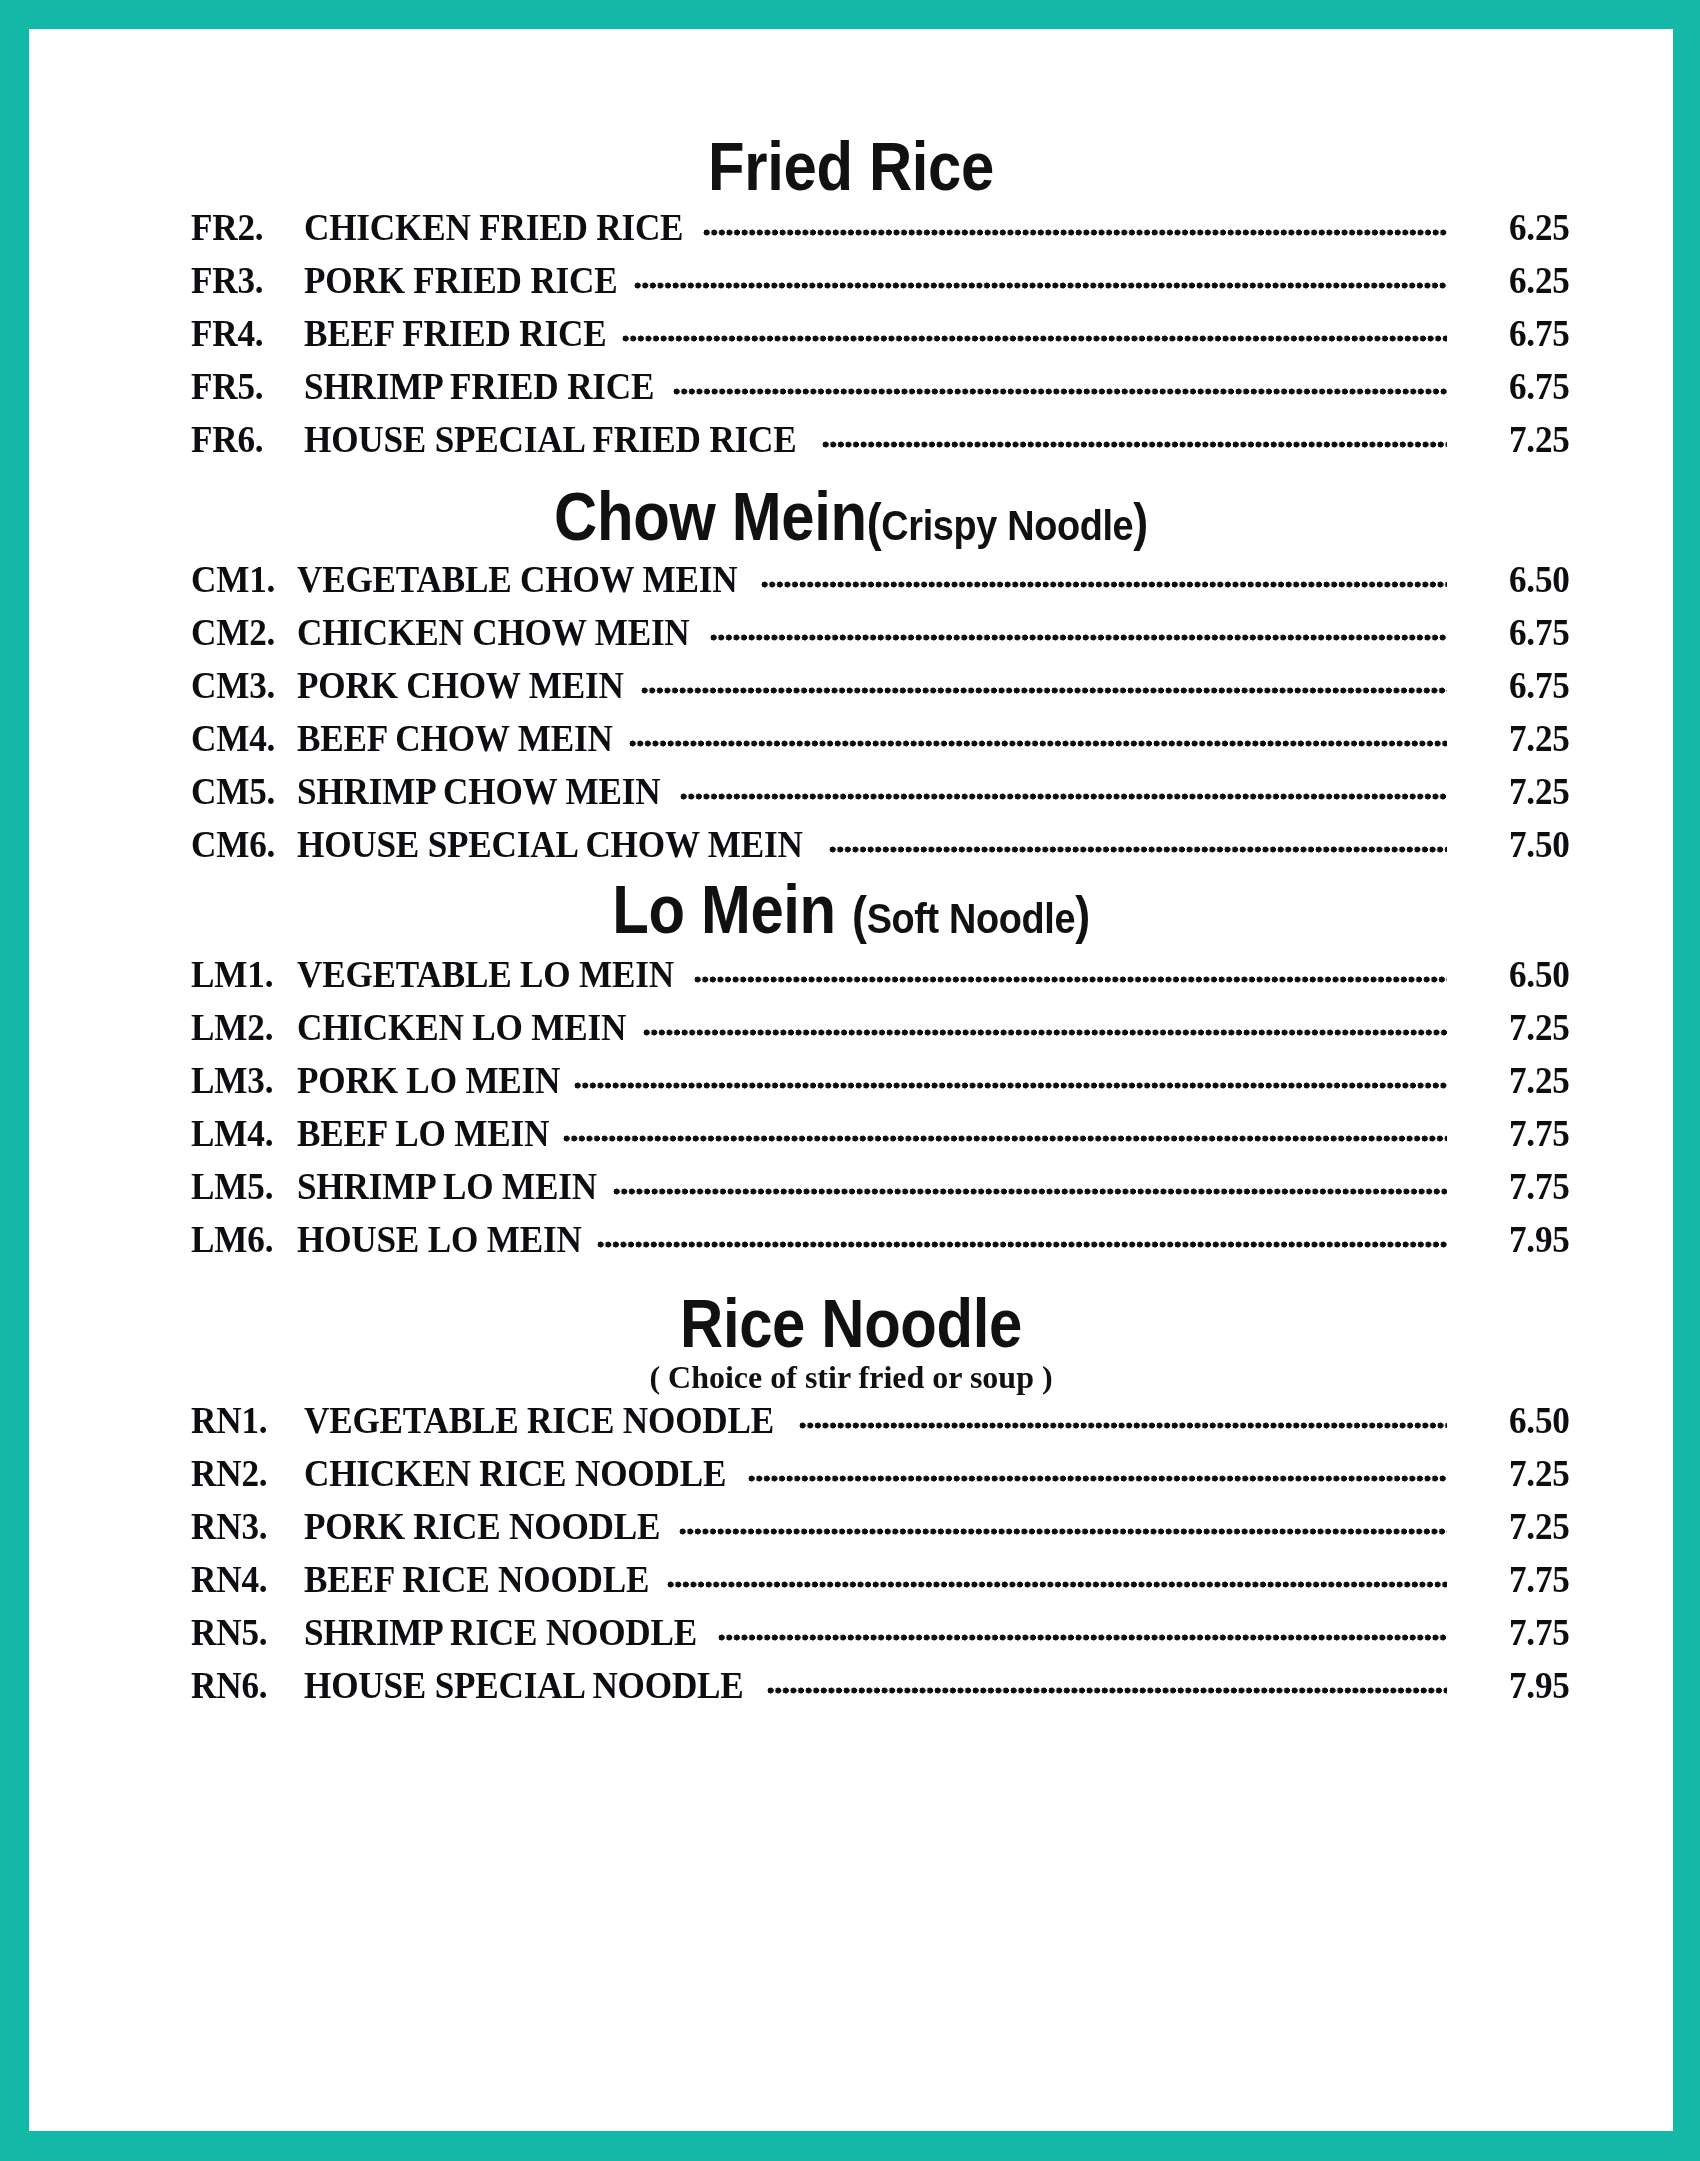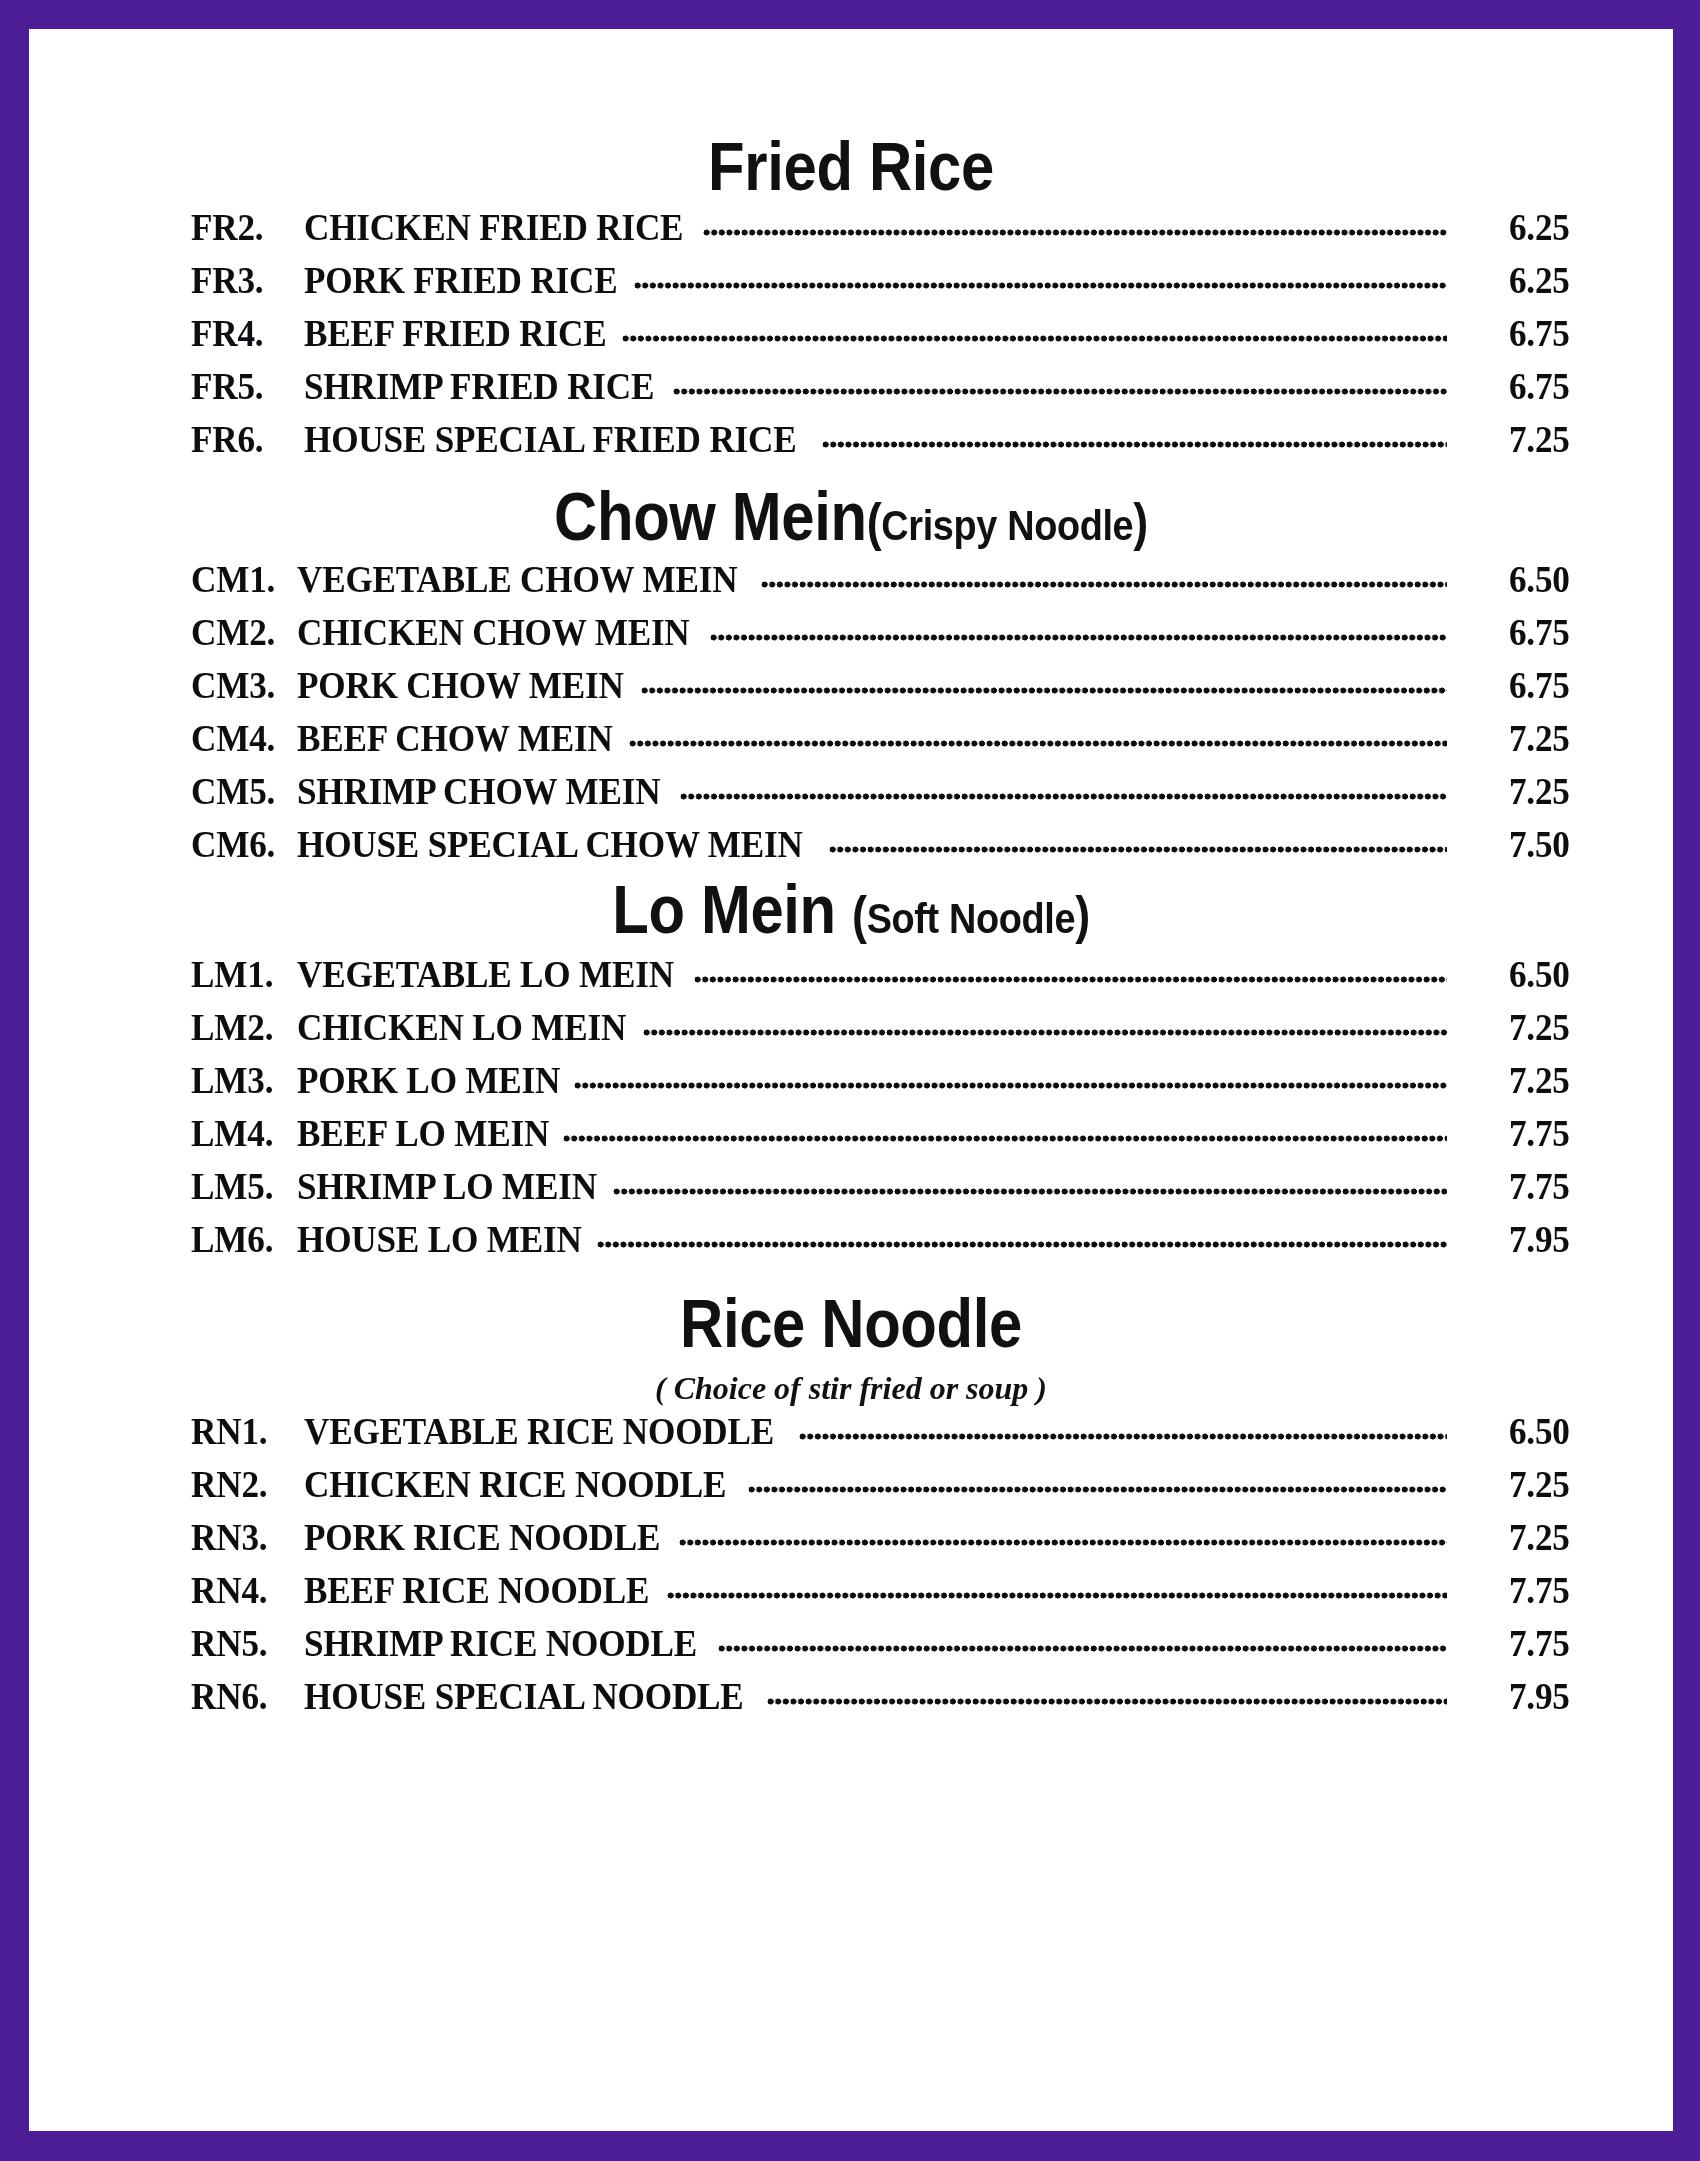--- a/index.html
+++ b/index.html
@@ -8,21 +8,21 @@
     background: #ffffff;
   }
   body {
     font-family: "Liberation Serif", serif;
   }
 
   #menu-page {
     position: relative;
     width: 1701px;
     height: 2161px;
-    background: #4c1d95;
+    background: #14b8a6;
     box-sizing: border-box;
     overflow: hidden;
   }
 
   #menu-sheet {
     position: absolute;
     left: 29px;
     top: 29px;
     width: 1644px;
     height: 2102px;
@@ -74,22 +74,21 @@
   }
 
   .heading-sub-serif {
     display: block;
     text-align: center;
     font-family: "Liberation Serif", serif;
     font-weight: bold;
     font-size: 32px;
     color: #111111;
     letter-spacing: 0px;
-    margin-top: 13px;
-    font-style: italic;
+    margin-top: 2px;
   }
 
   
   .sec-fried-rice .section-heading { margin-bottom: 3.2px; }
   .sec-chow-mein { margin-top: 14.3px; }
   .sec-chow-mein .section-heading { margin-bottom: 4.8px; }
   .sec-lo-mein { margin-top: 2px; }
   .sec-lo-mein .section-heading { margin-bottom: 6.4px; }
   .sec-rice-noodle { margin-top: 21px; }
   .sec-rice-noodle .section-heading { margin-bottom: 1.6px; }

